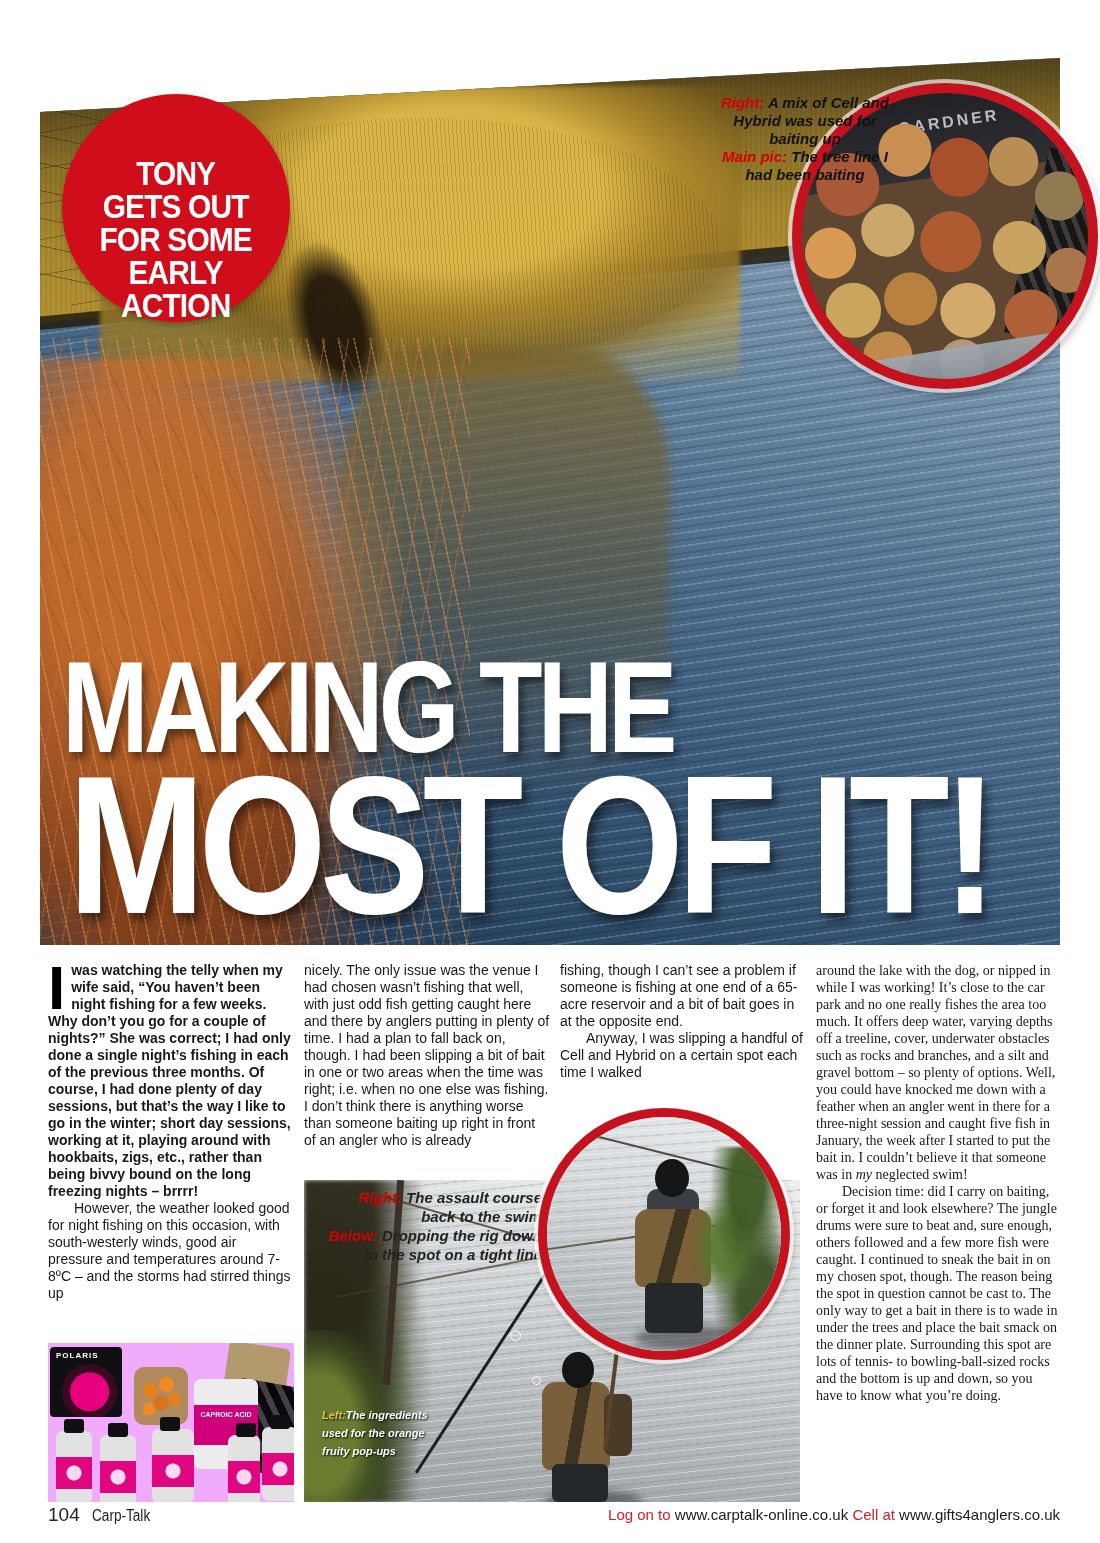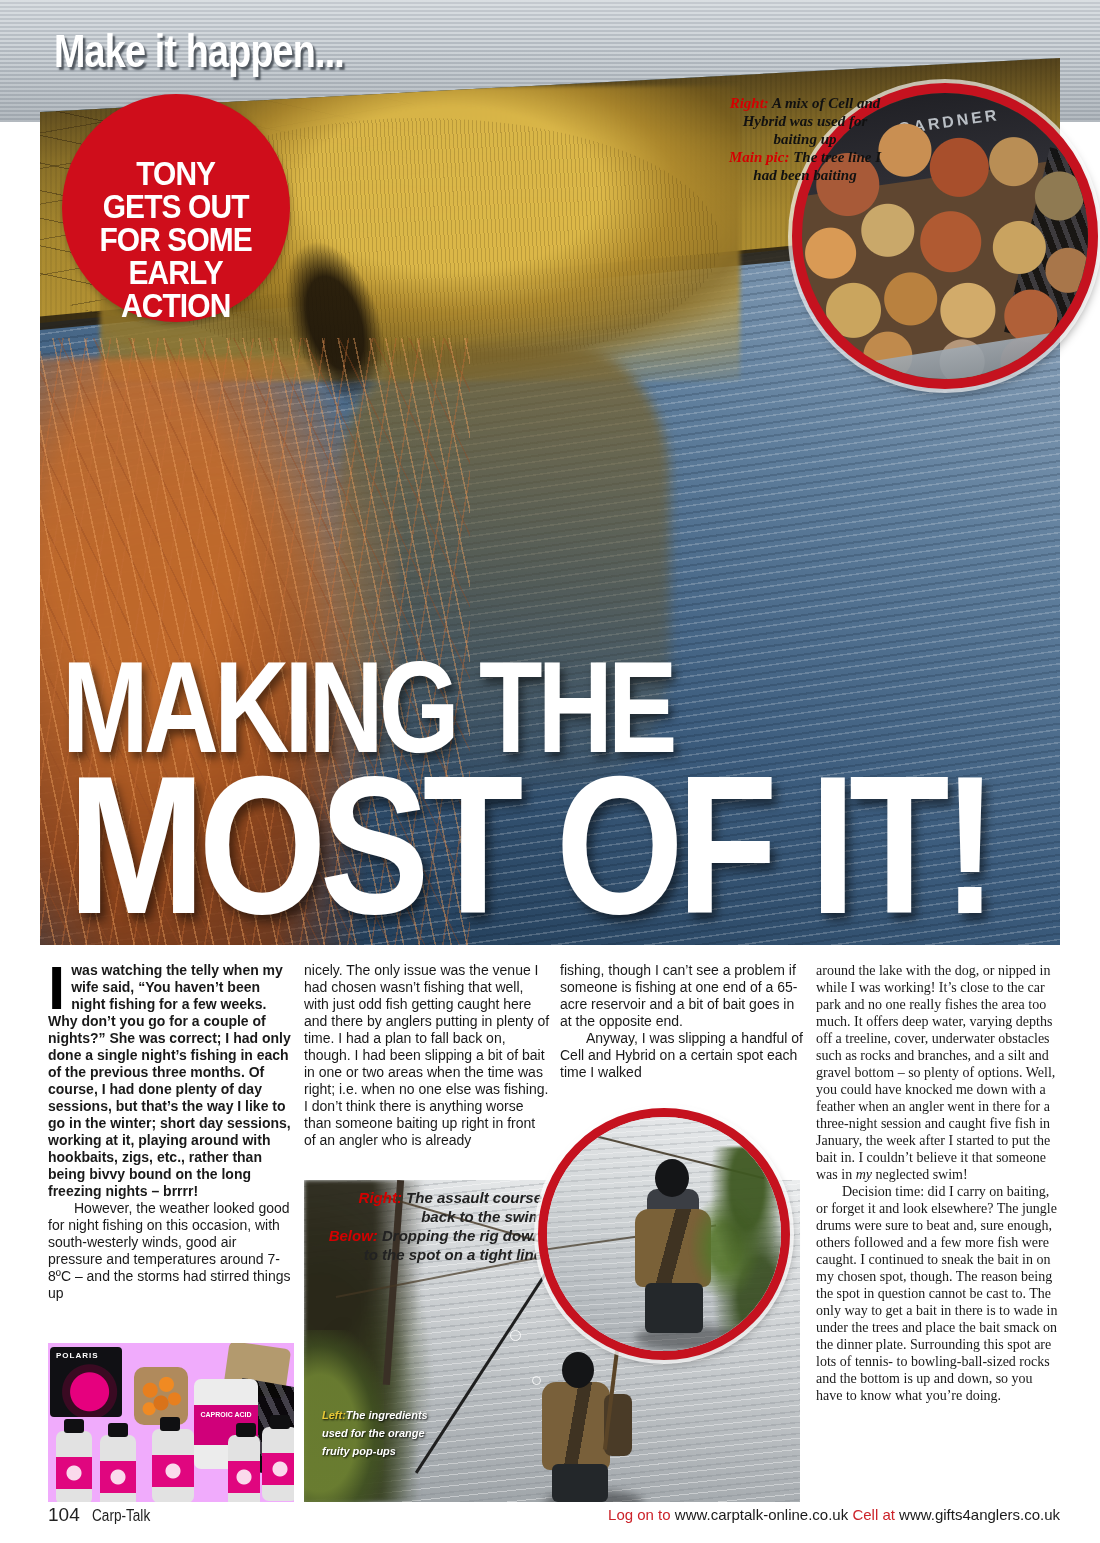--- a/index.html
+++ b/index.html
@@ -92,21 +92,21 @@
       radial-gradient(circle at 30% 92%,#c08a4c 0 24px,rgba(0,0,0,0) 25px),
       radial-gradient(circle at 56% 94%,#b5977a 0 22px,rgba(0,0,0,0) 23px),
       radial-gradient(circle at 78% 94%,#a5572f 0 24px,rgba(0,0,0,0) 25px);}
   .sliver{position:absolute;left:-10px;bottom:-14px;width:120%;height:46px;transform:rotate(-9deg);opacity:.9;
     background:linear-gradient(180deg,#9fa9b2,#7e8992);}
 
   
   .cap{font-weight:bold;font-style:italic;color:#111;}
   .cap .red{color:#d40000;}
   .cap-topright{position:absolute;left:720px;top:94px;width:170px;text-align:center;
-    font-size:15px;line-height:18px;z-index:4;font-family:Liberation Serif, serif;}
+    font-size:15px;line-height:18px;z-index:4;}
   .cap-swim{position:absolute;left:20px;top:8px;width:218px;text-align:right;
     font-size:15px;line-height:19px;color:#222;z-index:5;}
   .cap-ing{position:absolute;left:18px;top:226px;width:108px;font-size:11px;line-height:18px;
     color:#fff;z-index:5;text-shadow:1px 1px 2px rgba(0,0,0,.9);}
   .cap-ing .yellow{color:#e8c837;}
 
   
   .headline{position:absolute;left:0;top:0;z-index:2;}
   .hl1{position:absolute;left:62px;top:642px;font-size:130px;font-weight:bold;color:#fff;line-height:1;
     letter-spacing:-6px;transform:scaleX(.8);transform-origin:left top;white-space:nowrap;
@@ -209,23 +209,20 @@
   .pageno{position:absolute;left:0;top:0;font-size:19px;color:#222;}
   .mag{position:absolute;left:44px;top:3px;font-size:16px;color:#222;transform:scaleX(.85);transform-origin:left top;}
   .weburls{position:absolute;right:0;top:2px;color:#1a1a1a;white-space:nowrap;}
   .weburls .red{color:#cc2229;}
 </style>
 </head>
 <body>
 
 <div class="page">
 
-  <div class="stripes">
-    <div class="kicker">Make it happen...</div>
-  </div>
 
   <div class="photo-main">
     <div class="mp-water"></div>
     <div class="mp-ripples"></div>
     <div class="mp-field"></div>
     <div class="mp-bankline"></div>
     <div class="mp-branches"></div>
     <div class="mp-willow"></div>
     <div class="mp-willow-strands"></div>
     <div class="mp-trunk"></div>

